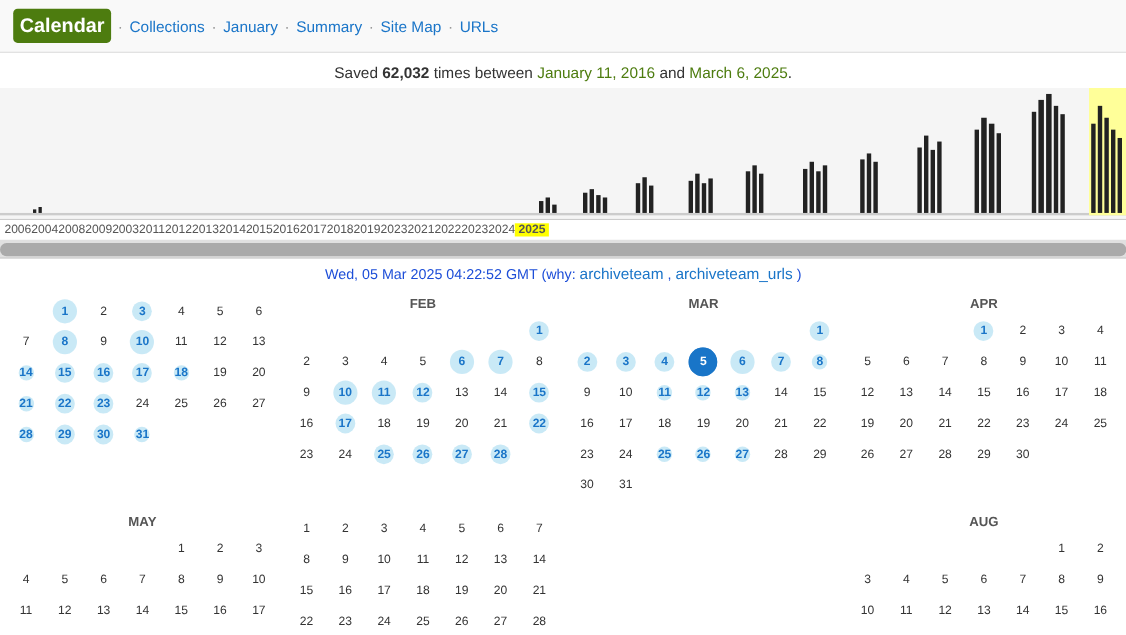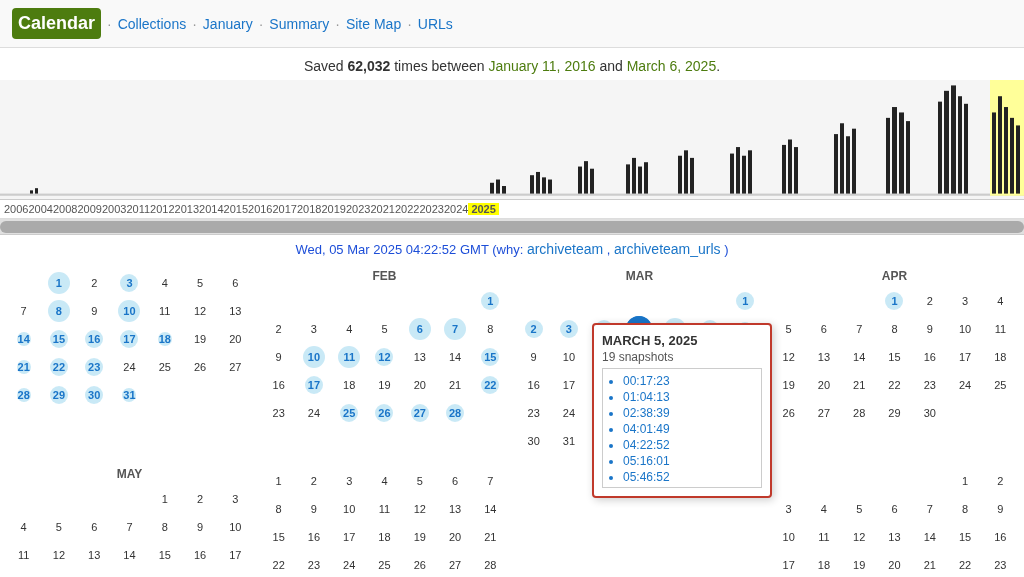--- a/index.html
+++ b/index.html
@@ -606,35 +606,20 @@
           </div>
           <div class="cal-day empty">
             <span class="day-num">&nbsp;</span>
           </div>
           <div class="cal-day empty">
             <span class="day-num">&nbsp;</span>
           </div>
         </div>
       </div>
 
-    <div class="snapshot-popup" style="top:60px;left:80px;">
-      <h3>MARCH 5, 2025</h3>
-      <div class="snap-count">19 snapshots</div>
-      <div class="snap-scroll">
-        <ul id="snapshot-list">
-            <li style="cursor: pointer; color: rgb(26, 117, 200);">00:17:23</li>
-            <li style="cursor: pointer; color: rgb(26, 117, 200);">01:04:13</li>
-            <li style="cursor: pointer; color: rgb(26, 117, 200);">02:38:39</li>
-            <li style="cursor: pointer; color: rgb(26, 117, 200);">04:01:49</li>
-            <li style="cursor: pointer; color: rgb(26, 117, 200);">04:22:52</li>
-            <li style="cursor: pointer; color: rgb(26, 117, 200);">05:16:01</li>
-            <li style="cursor: pointer; color: rgb(26, 117, 200);">05:46:52</li>
-          </ul>
-      </div>
-    </div>
   </div>
 
   <div class="cal-month">
     <div class="cal-month-title">APR</div>
     <div id="apr-calendar">
         <div class="cal-week">
           <div class="cal-day empty">
             <span class="day-num">&nbsp;</span>
           </div>
           <div class="cal-day empty">
@@ -943,20 +928,21 @@
           <div class="cal-day">
             <span class="day-num">28</span>
           </div>
         </div>
       </div>
   </div>
 
   <div class="cal-month"></div>
 
   <div class="cal-month">
+    <div class="cal-month-title">AUG</div>
     <div id="aug-calendar">
         <div class="cal-week">
           <div class="cal-day empty">
             <span class="day-num">&nbsp;</span>
           </div>
           <div class="cal-day empty">
             <span class="day-num">&nbsp;</span>
           </div>
           <div class="cal-day empty">
             <span class="day-num">&nbsp;</span>

